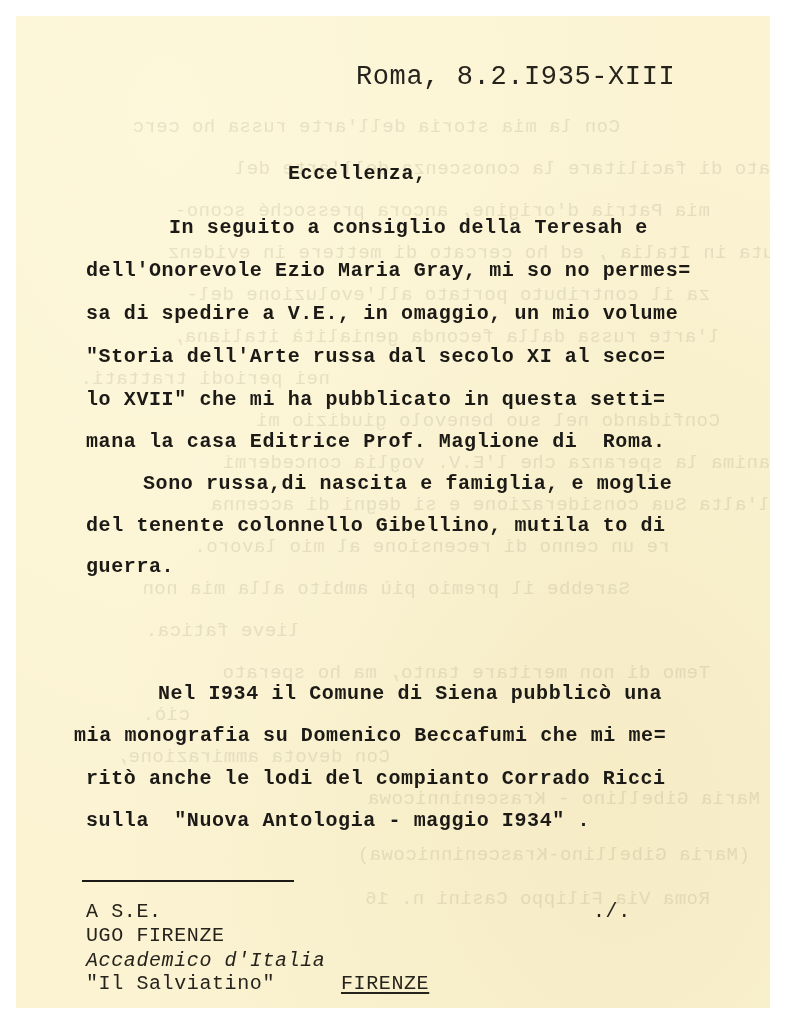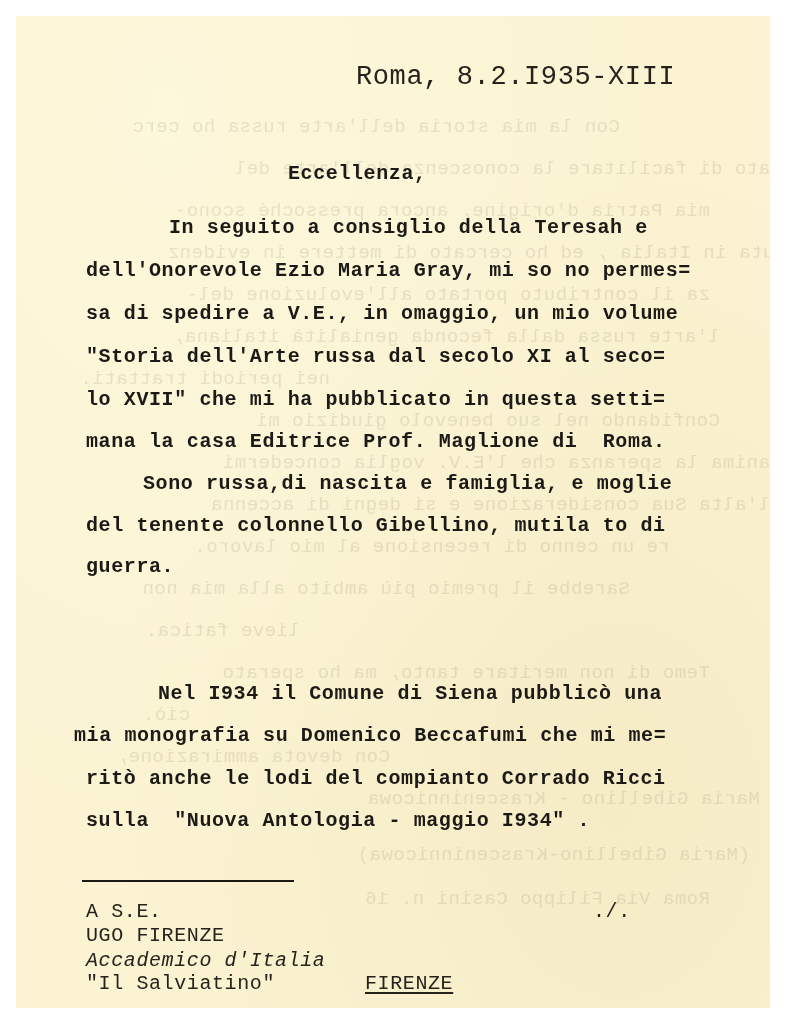--- a/index.html
+++ b/index.html
@@ -114,16 +114,16 @@
 
   <div class="rule" style="left:66px; top:864px; width:212px;"></div>
 
   <div class="type light" style="left:577px; top:886px;">./.</div>
 
   <div>
     <div class="type light" style="left:70px; top:886px;">A S.E.</div>
     <div class="type light" style="left:70px; top:910px;">UGO FIRENZE</div>
     <div class="type light" style="left:70px; top:935px;font-style:italic;">Accademico d'Italia</div>
     <div class="type light" style="left:70px; top:958px;">"Il Salviatino"</div>
-    <div class="type light underline" style="left:325px; top:958px;margin-left:24px;">FIRENZE</div>
+    <div class="type light underline" style="left:325px; top:958px;">FIRENZE</div>
   </div>
 
 </div>
 
 </body></html>

